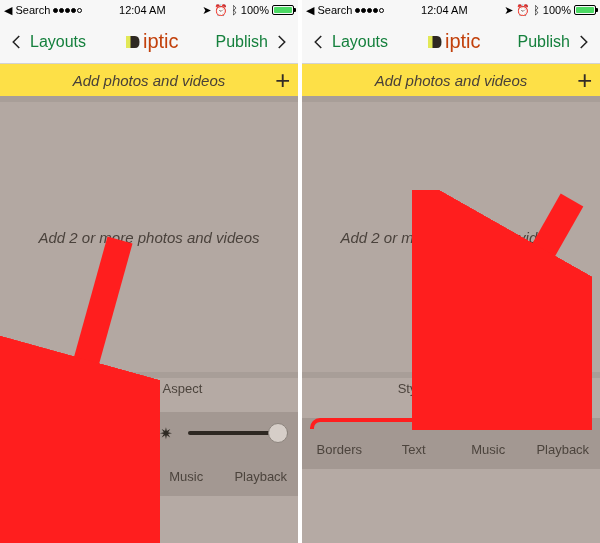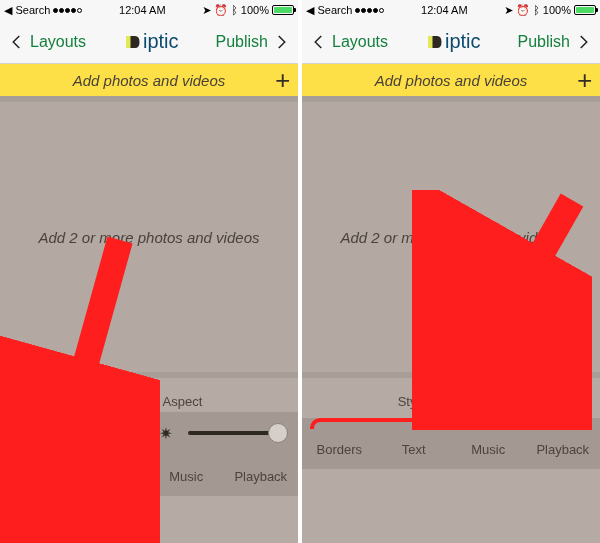--- a/index.html
+++ b/index.html
@@ -14,31 +14,31 @@
   .sigdots span{width:5px;height:5px;border-radius:50%;border:1px solid #000}
   .sigdots span.fill{background:#000}
   .batt{display:inline-flex;align-items:center;gap:2px}
   .batt .body{width:22px;height:10px;border:1px solid #000;border-radius:2px;position:relative}
   .batt .body::after{content:"";position:absolute;right:-3px;top:2px;width:2px;height:4px;background:#000;border-radius:0 1px 1px 0}
   .batt .fill{position:absolute;left:1px;top:1px;bottom:1px;width:18px;background:#4cd964;border-radius:1px}
   
   .nav{height:44px;background:#f7f7f7;border-bottom:1px solid rgba(0,0,0,.15);display:flex;align-items:center;justify-content:space-between;padding:0 8px}
   .nav .side{display:flex;align-items:flex-end;gap:4px;font-size:16px;color:#15803d}
   .nav .chev{width:18px;height:18px}
-  .brand{display:flex;align-items:center;font-size:20px;font-weight:500;color:#0c4a6e}
+  .brand{display:flex;align-items:center;font-size:20px;font-weight:500;color:#c2410c}
   .brand .logo{width:18px;height:18px;margin-right:2px}
   
   .addbar{height:32px;display:flex;align-items:center;justify-content:center;position:relative;background:#fde047;color:#484039;font-style:italic;font-size:15px}
   .addbar .plus{position:absolute;right:8px;top:50%;transform:translateY(-50%);font-size:26px;font-weight:300;color:#332c27}
   .spacer1{height:6px;background:#a89e98}
   
   .canvas{height:270px;background:#b3a8a2;display:flex;align-items:center;justify-content:center;color:#4a423c;font-style:italic;font-size:15px}
   .spacer2{height:6px;background:#a89e98}
   
-  .togglerow{height:34px;display:flex;align-items:flex-end;justify-content:center;gap:10px}
+  .togglerow{height:34px;display:flex;align-items:flex-start;justify-content:center;gap:10px}
   .pill{padding:3px 14px;border-radius:12px;font-size:13px;color:#4c443d}
   .pill.active{background:#2f2a24;color:#e2e857}
   
   .controls{background:#a39892;position:relative;flex:1}
   .ctrlrow{display:flex;align-items:center;height:42px;padding:0 10px;gap:10px}
   .iconbox{width:24px;height:24px;display:flex;align-items:center;justify-content:center;color:#2f2a24}
   .track{flex:1;height:4px;background:linear-gradient(to right,#efe96c 0%,#efe96c 40%,#3a342d 40%,#3a342d 100%);border-radius:2px;position:relative}
   .track .thumb{position:absolute;top:50%;transform:translate(-50%,-50%);width:20px;height:20px;border-radius:50%;background:#d6cec8;border:1px solid #8d857e}
   .track2{flex:1;height:4px;background:#2e2822;border-radius:2px;position:relative}
   .track2 .thumb{position:absolute;top:50%;left:90%;transform:translate(-50%,-50%);width:20px;height:20px;border-radius:50%;background:#d6cec8;border:1px solid #8d857e}

